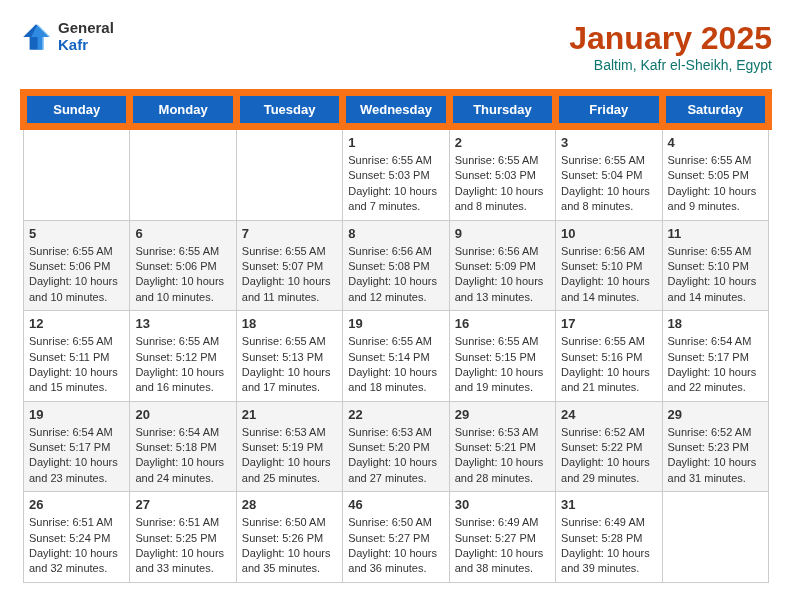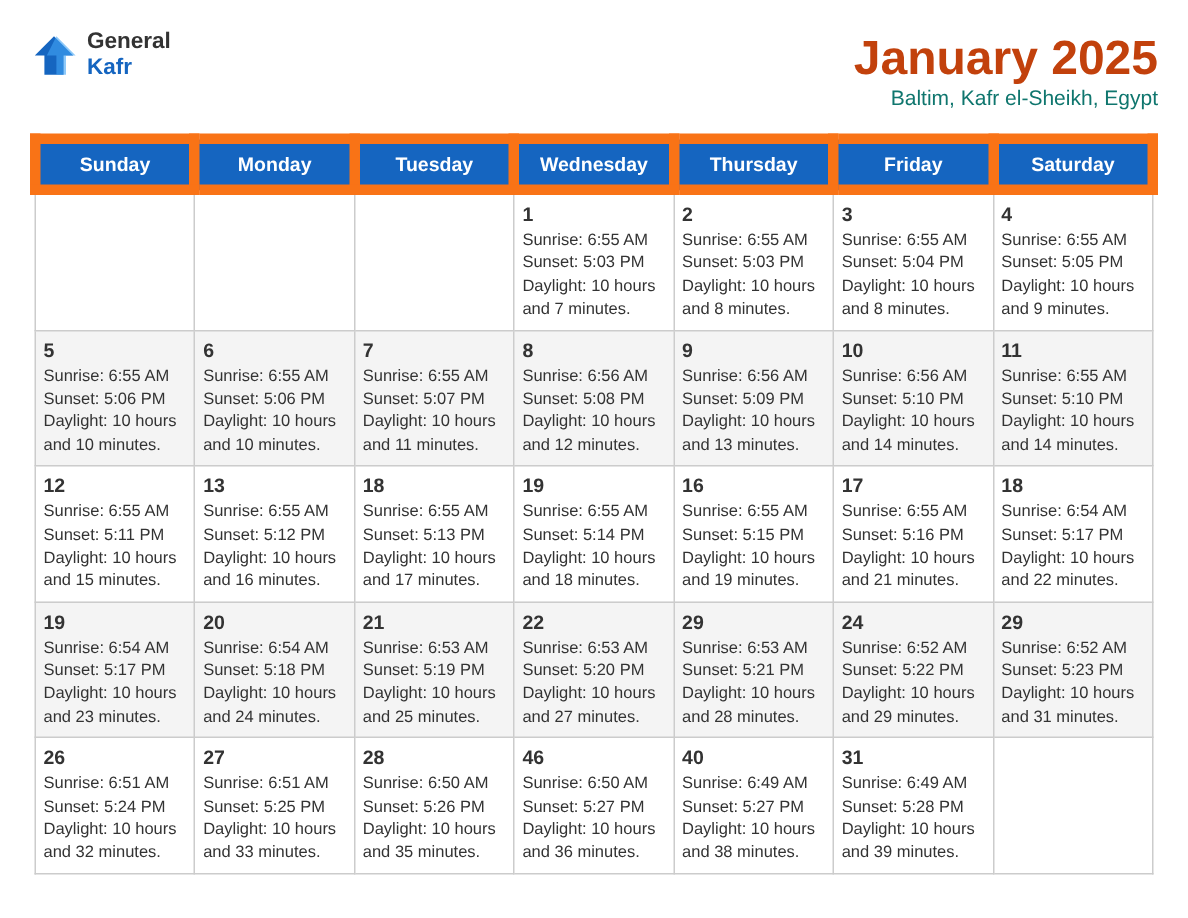--- a/index.html
+++ b/index.html
@@ -337,21 +337,21 @@
 and 35 minutes.</div>
         </td>
         <td>
           <span class="date-num">46</span>
           <div class="day-info" style="white-space: pre-line;">Sunrise: 6:50 AM
 Sunset: 5:27 PM
 Daylight: 10 hours
 and 36 minutes.</div>
         </td>
         <td>
-          <span class="date-num">40</span>
+          <span class="date-num">30</span>
           <div class="day-info" style="white-space: pre-line;">Sunrise: 6:49 AM
 Sunset: 5:27 PM
 Daylight: 10 hours
 and 38 minutes.</div>
         </td>
         <td>
           <span class="date-num">31</span>
           <div class="day-info" style="white-space: pre-line;">Sunrise: 6:49 AM
 Sunset: 5:28 PM
 Daylight: 10 hours

